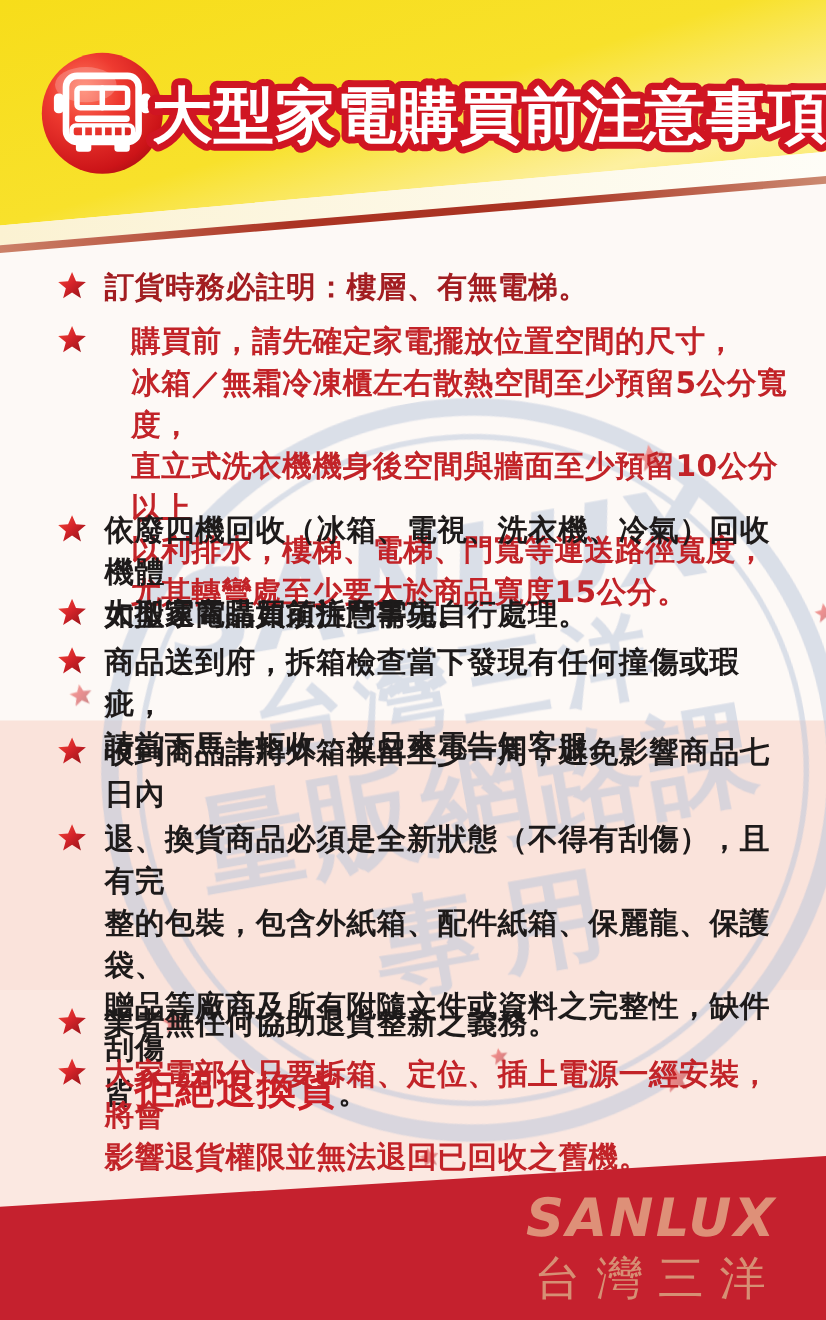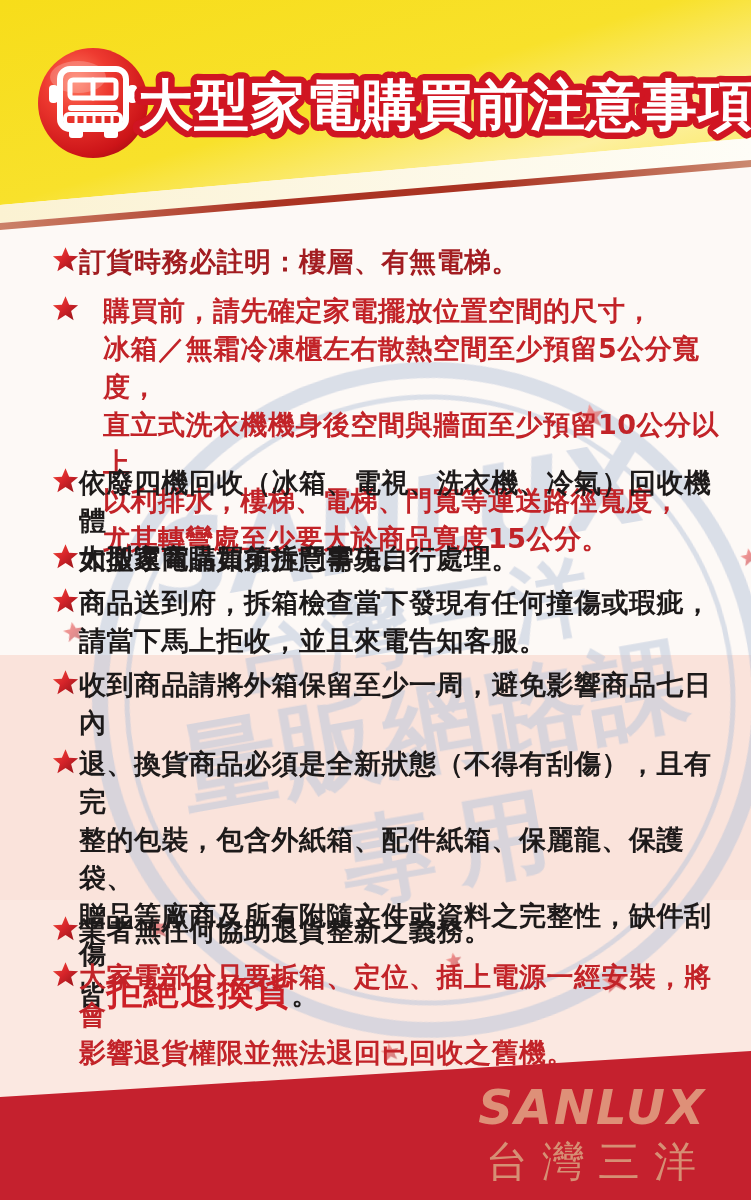--- a/index.html
+++ b/index.html
@@ -14,21 +14,21 @@
   .band-pink2{top:900px;height:300px;background:#fbe8e1;}
   
   .watermark{position:absolute;left:0;top:0;z-index:1;pointer-events:none;}
   
   .hdr{position:absolute;left:0;top:0;z-index:3;}
   .ftr{position:absolute;left:0;top:1040px;z-index:3;}
   
   .notice{position:absolute;left:0;top:0;width:751px;height:1200px;z-index:2;}
   .bullet{position:absolute;left:52px;width:668px;display:flex;}
   .bullet .star{width:27px;height:27px;flex:0 0 27px;margin-top:3px;}
-  .bullet .lines{margin-left:0;font-size:27px;font-weight:bold;line-height:38px;letter-spacing:.5px;}
+  .bullet .lines{margin-left:16px;font-size:27px;font-weight:bold;line-height:38px;letter-spacing:.5px;}
   .c-darkred{color:#a21d21;}
   .c-red{color:#c22328;}
   .c-black{color:#1d1a1a;}
   .seg-bigred{color:#cc1f26;font-size:36px;letter-spacing:1px;}
   .wm-text{fill:#b7c4da;font-weight:bold;}
 </style>
 </head>
 <body>
 
 <div class="stage">

